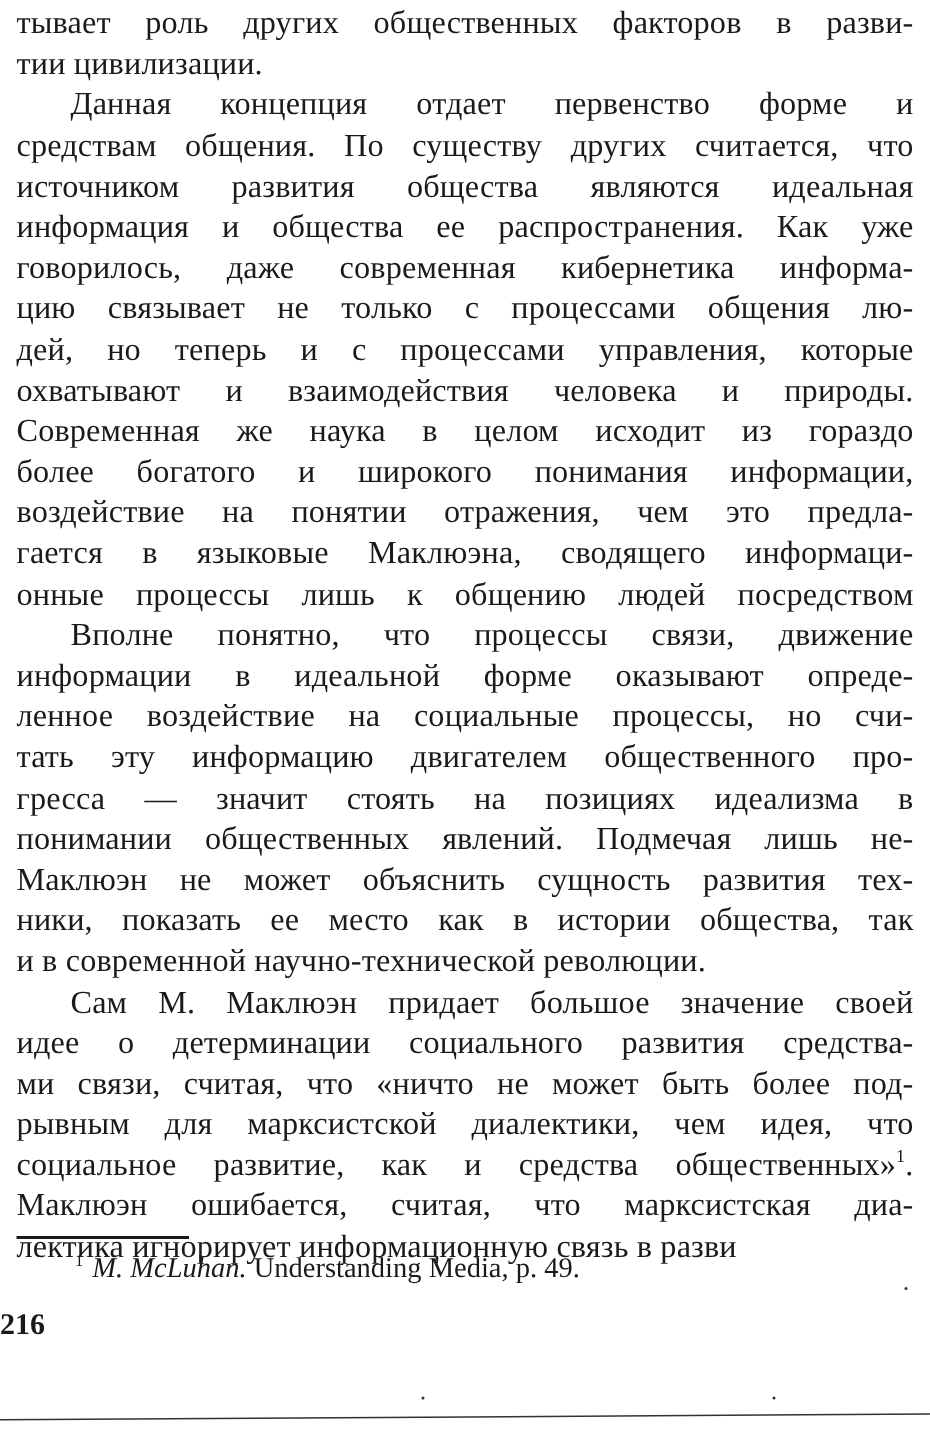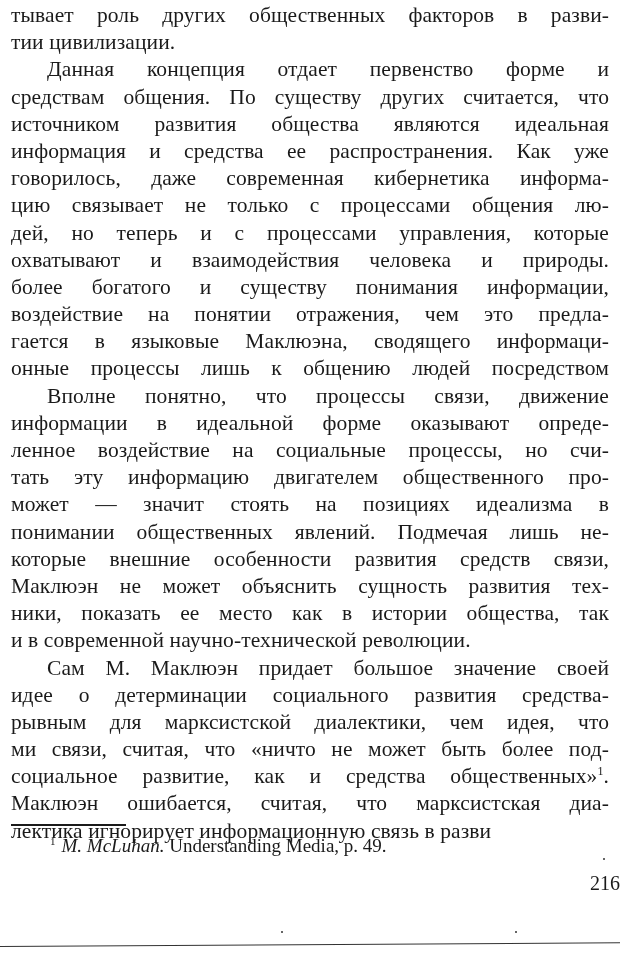--- a/index.html
+++ b/index.html
@@ -65,23 +65,23 @@
       margin-right: 6px;
     }
     .footnote .author {
       font-style: italic;
     }
     .page-number {
       position: absolute;
       left: 0;
       width: 620px;
       top: 872px;
-      text-align: right;
+      text-align: left;
       font-size: 20px;
-      font-weight: normal;
+      font-weight: bold;
       font-family: "Liberation Serif", serif;
     }
     .bottom-rule {
       position: absolute;
       left: 0;
       top: 946px;
       width: 620px;
       height: 0;
       border-top: 1px solid #333;
       transform: rotate(-0.35deg);
@@ -106,45 +106,45 @@
 <div class="page">
 
   <div class="body-text">
 
     <div class="line">тывает роль других общественных факторов в разви-</div>
     <div class="line last">тии цивилизации.</div>
 
     <div class="line indent">Данная концепция отдает первенство форме и</div>
     <div class="line">средствам общения. По существу других считается, что</div>
     <div class="line">источником развития общества являются идеальная</div>
-    <div class="line">информация и средства ее распространения. Как уже</div>
+    <div class="line">информация и общества ее распространения. Как уже</div>
     <div class="line">говорилось, даже современная кибернетика информа-</div>
     <div class="line">цию связывает не только с процессами общения лю-</div>
     <div class="line">дей, но теперь и с процессами управления, которые</div>
     <div class="line">охватывают и взаимодействия человека и природы.</div>
-    <div class="line">более богатого и существу понимания информации,</div>
+    <div class="line">Современная же наука в целом исходит из гораздо</div>
+    <div class="line">более богатого и широкого понимания информации,</div>
     <div class="line">воздействие на понятии отражения, чем это предла-</div>
     <div class="line">гается в языковые Маклюэна, сводящего информаци-</div>
     <div class="line">онные процессы лишь к общению людей посредством</div>
 
     <div class="line indent">Вполне понятно, что процессы связи, движение</div>
     <div class="line">информации в идеальной форме оказывают опреде-</div>
     <div class="line">ленное воздействие на социальные процессы, но счи-</div>
     <div class="line">тать эту информацию двигателем общественного про-</div>
-    <div class="line">может — значит стоять на позициях идеализма в</div>
+    <div class="line">гресса — значит стоять на позициях идеализма в</div>
     <div class="line">понимании общественных явлений. Подмечая лишь не-</div>
-    <div class="line">которые внешние особенности развития средств связи,</div>
     <div class="line">Маклюэн не может объяснить сущность развития тех-</div>
     <div class="line">ники, показать ее место как в истории общества, так</div>
     <div class="line last">и в современной научно-технической революции.</div>
 
     <div class="line indent">Сам М. Маклюэн придает большое значение своей</div>
     <div class="line">идее о детерминации социального развития средства-</div>
+    <div class="line">ми связи, считая, что «ничто не может быть более под-</div>
     <div class="line">рывным для марксистской диалектики, чем идея, что</div>
-    <div class="line">ми связи, считая, что «ничто не может быть более под-</div>
     <div class="line">
       <span>социальное развитие, как и средства общественных»</span><sup class="ref">1</sup><span>.</span>
     </div>
     <div class="line">Маклюэн ошибается, считая, что марксистская диа-</div>
     <div class="line last">лектика игнорирует информационную связь в разви</div>
   </div>
 
   <div class="footnote-rule"></div>
 
   <div class="footnote">

